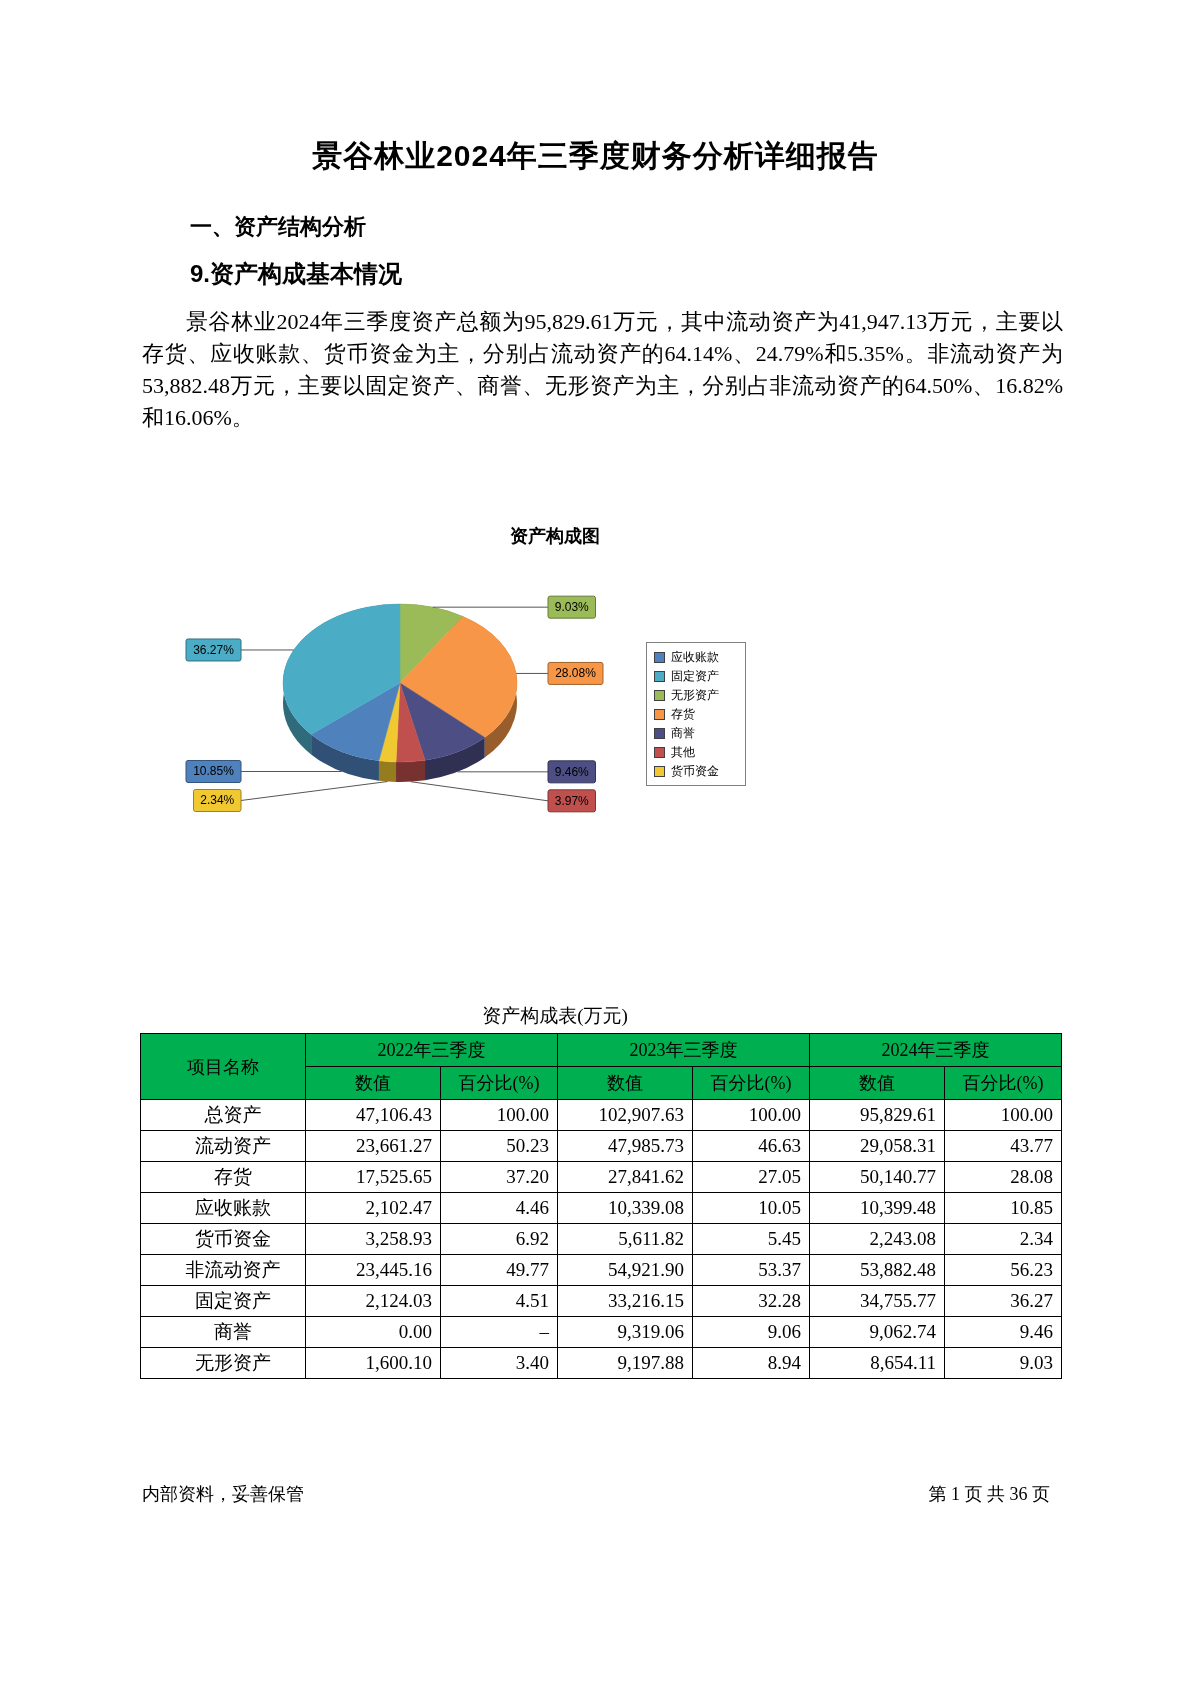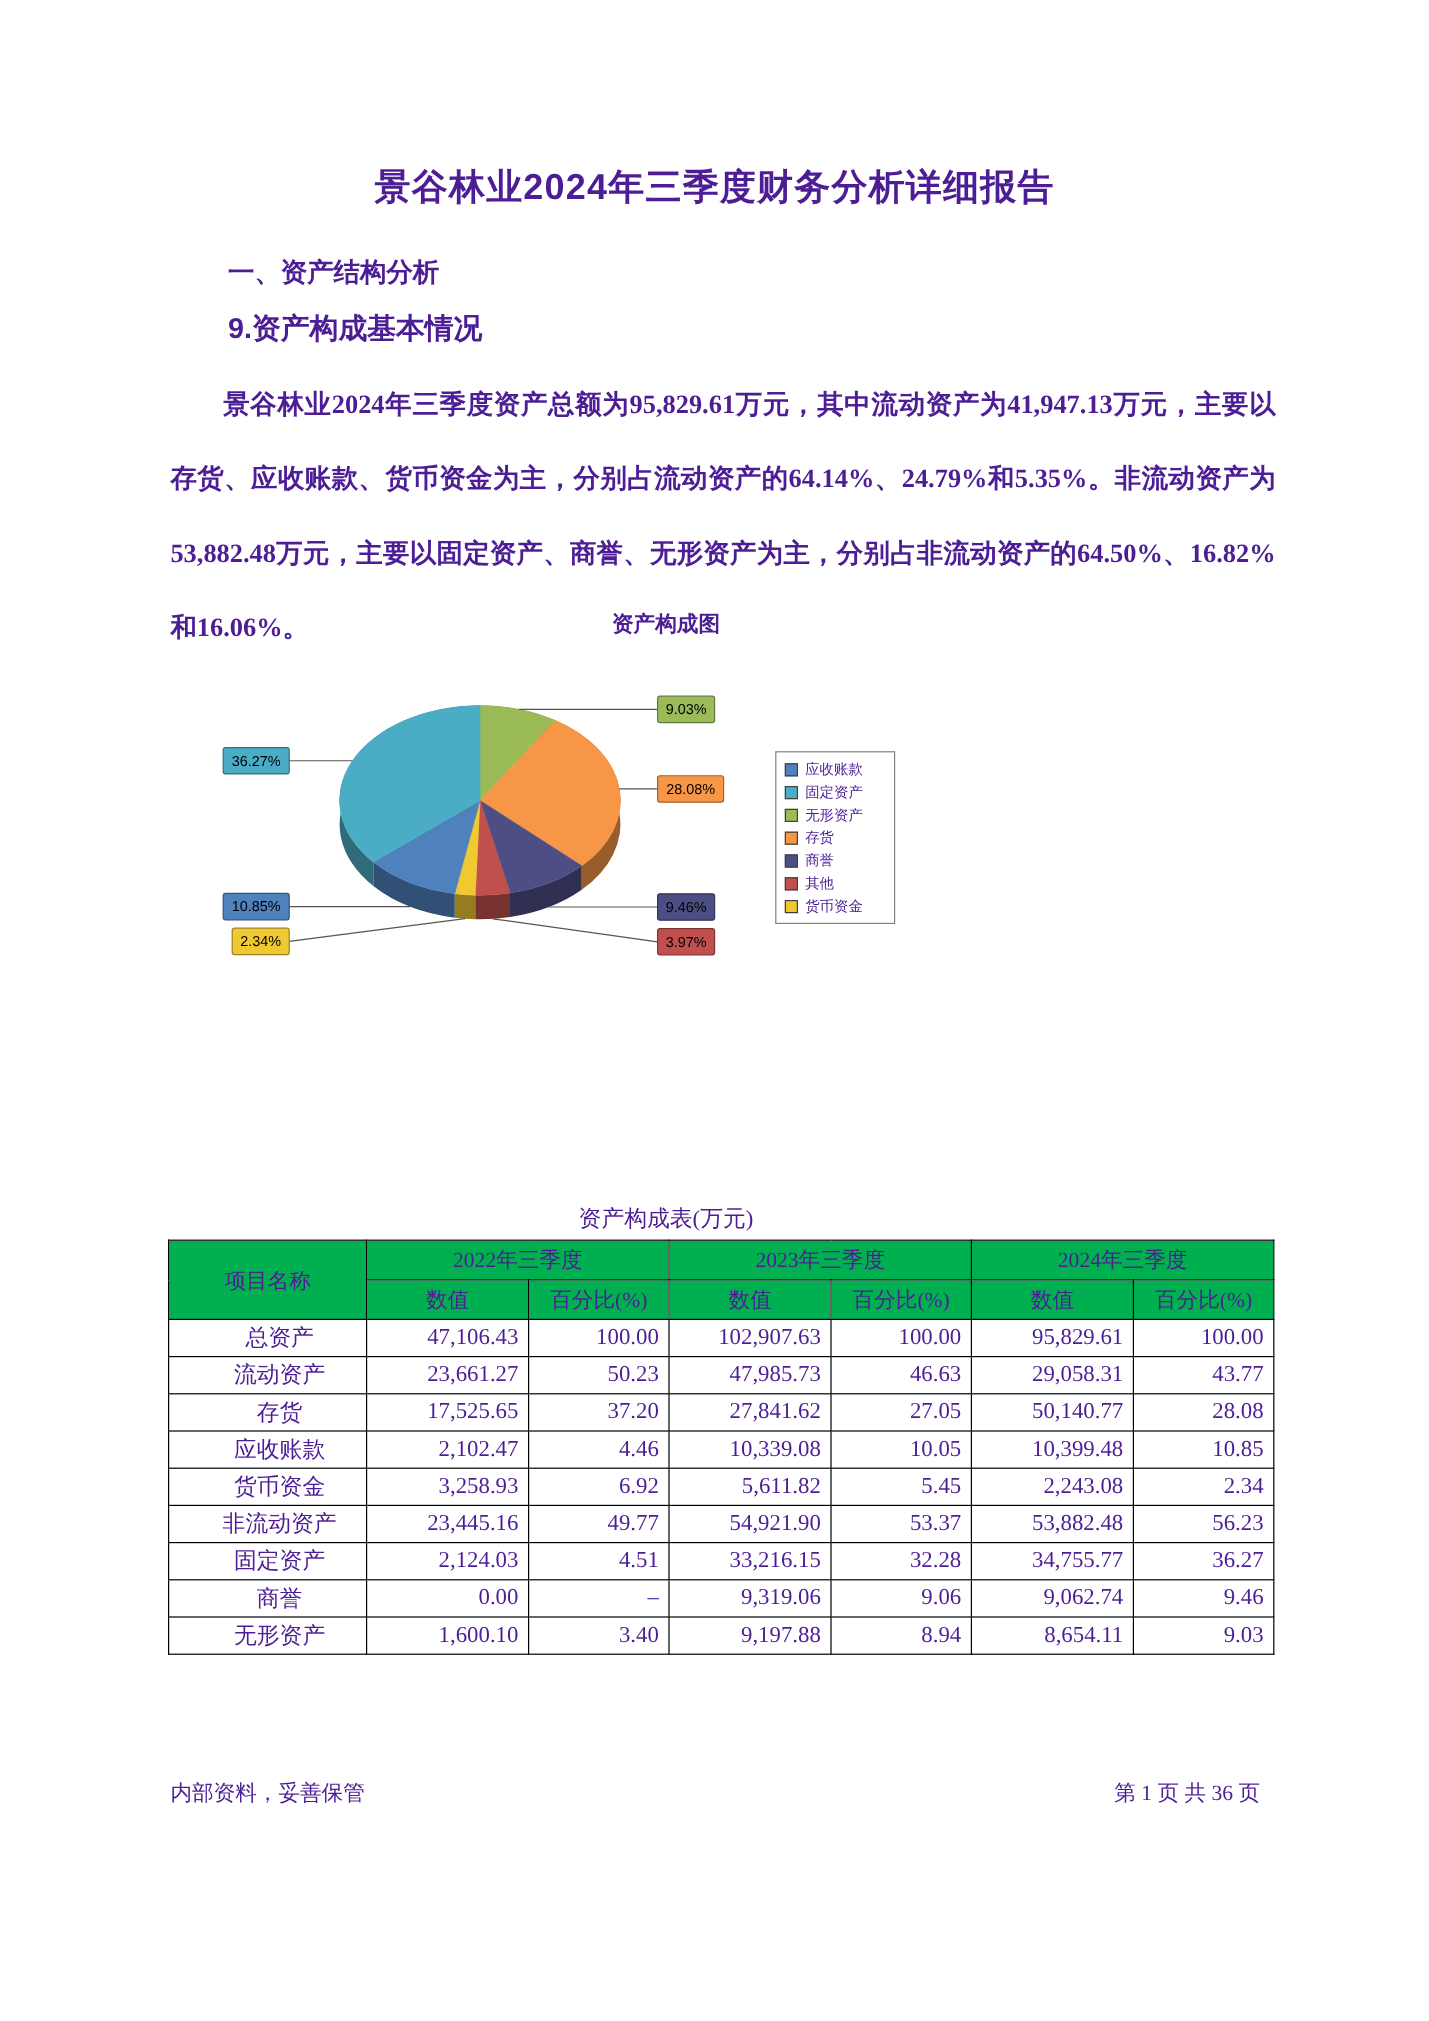--- a/index.html
+++ b/index.html
@@ -1,42 +1,42 @@
 <!DOCTYPE html>
 <html><head>
 <meta charset="utf-8">
 <style>
   * { margin:0; padding:0; box-sizing:border-box; }
   html,body { background:#ffffff; }
   .page {
     position:relative; width:1191px; height:1684px; margin:0 auto;
-    background:#ffffff; color:#4c1d95;
+    background:#ffffff; color:#000000;
     font-family:"Liberation Serif","DejaVu Serif",serif;
     overflow:hidden;
   }
   .doc-title {
     position:absolute; top:136px; left:0; width:100%;
     text-align:center; font-family:"Liberation Sans","DejaVu Sans",sans-serif;
     font-size:30px; font-weight:700; letter-spacing:1px;
   }
   .section-heading {
     position:absolute; top:212px; left:190px;
     font-family:"Liberation Sans","DejaVu Sans",sans-serif;
     font-size:22px; font-weight:700;
   }
   .subsection-heading {
     position:absolute; top:258px; left:190px;
     font-family:"Liberation Sans","DejaVu Sans",sans-serif;
     font-size:24px; font-weight:700;
   }
   .body-paragraph {
     position:absolute; top:306px; left:142px; width:921px;
-    font-size:22px; line-height:62px; text-align:justify; text-indent:2em;font-weight:bold;
-  }
-  .chart-block { position:absolute; top:504px; left:140px; width:920px; height:320px; }
+    font-size:22px; line-height:32px; text-align:justify; text-indent:2em;
+  }
+  .chart-block { position:absolute; top:520px; left:140px; width:920px; height:320px; }
   .chart-title {
     position:absolute; top:4px; left:0; width:830px; text-align:center;
     font-family:"Liberation Sans","DejaVu Sans",sans-serif;
     font-size:18px; font-weight:700;
   }
   #pie-svg { position:absolute; top:40px; left:0; }
   .legend {
     position:absolute; left:506px; top:122px; width:100px;
     border:1px solid #808080; background:#fff; padding:8px 7px;
     display:flex; flex-direction:column; gap:7px;

